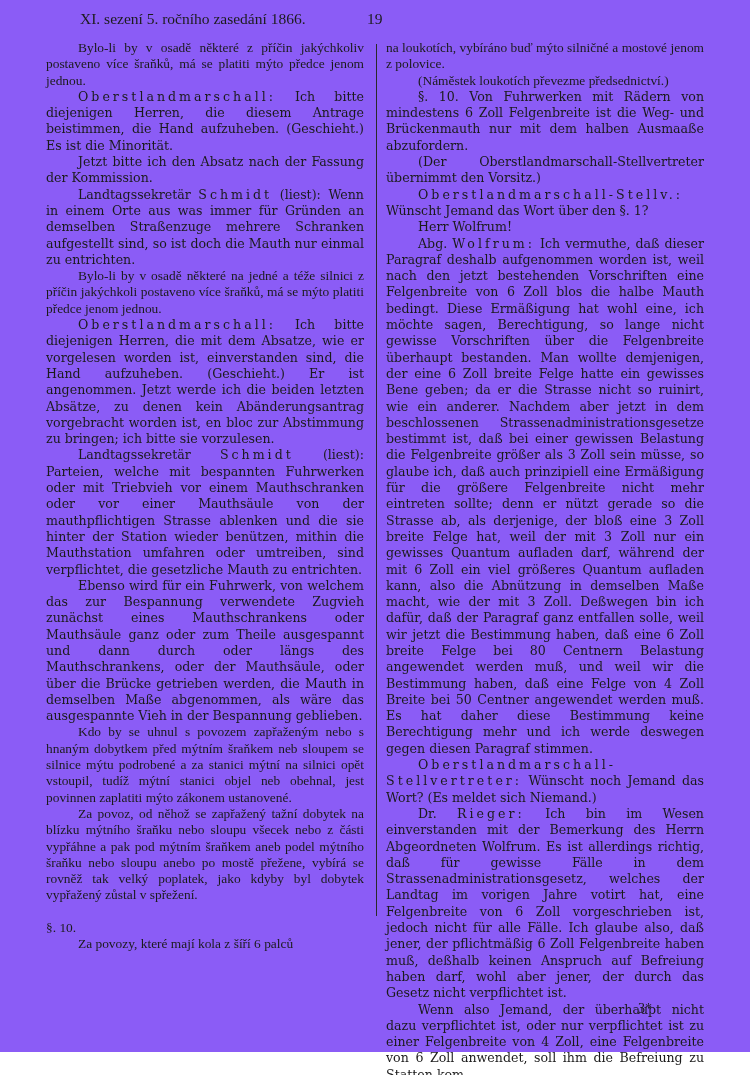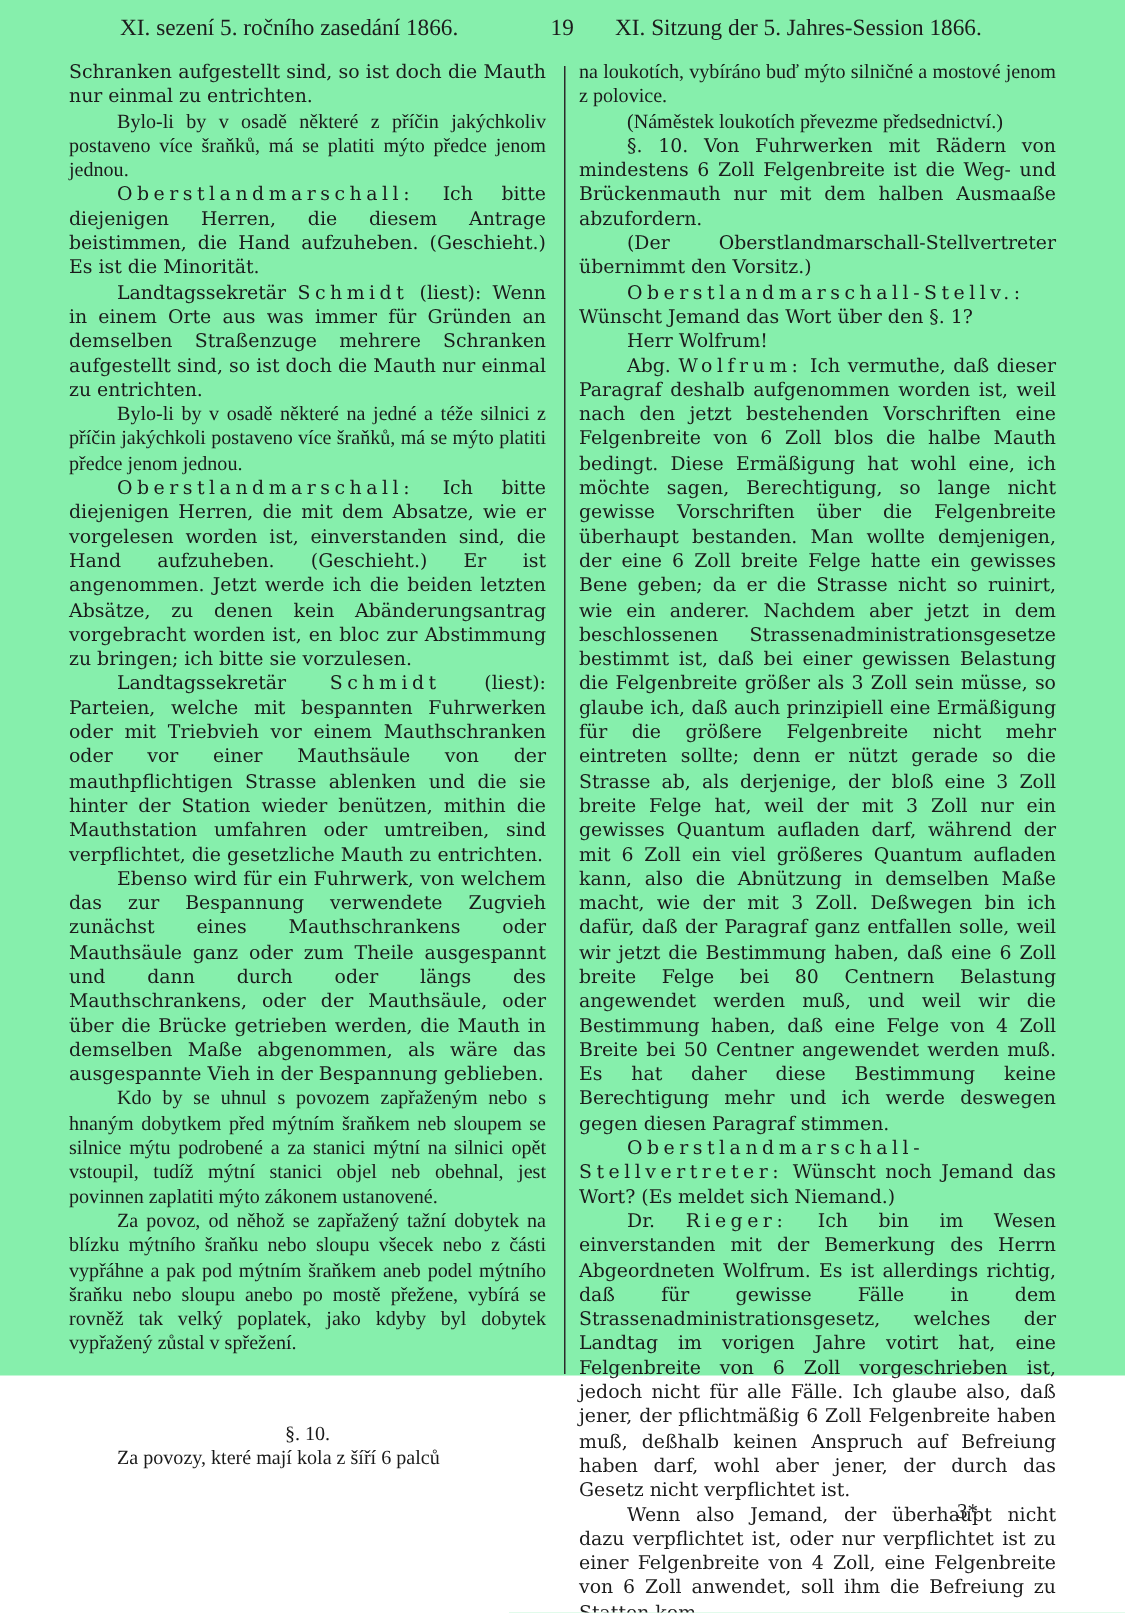--- a/index.html
+++ b/index.html
@@ -1,62 +1,61 @@
 <!DOCTYPE html>
 <html><head>
 <meta charset="utf-8">
 <style>
   html, body { margin: 0; padding: 0; background: #ffffff; }
   body { width: 750px; height: 1075px; overflow: hidden; position: relative; color: #1a1a1a; }
-  .page { position: absolute; left: 0; top: 0; width: 750px; height: 917px; background: #86efac; }
+  .page { position: absolute; left: 0; top: 0; width: 750px; height: 1052px; background: #8b5cf6; }
   .header {
     position: absolute; top: 10px; left: 0; width: 750px; height: 24px;
     font-family: "Liberation Serif", serif; font-size: 15.5px; color: #1c1c1c;
   }
   .header .left { position: absolute; left: 80px; top: 0; }
   .header .num { position: absolute; left: 367px; top: 0; }
   .header .right { position: absolute; left: 410px; top: 0; }
   .col {
     position: absolute; top: 40px; width: 318px;
     font-family: "Liberation Serif", serif; font-size: 13.4px; line-height: 16.3px;
     text-align: justify; color: #1b1b1b;
   }
   .col.left-col { left: 46px; }
   .col.right-col { left: 386px; }
   .divider {
     position: absolute; left: 376px; top: 44px; width: 1px; height: 872px; background: #2a2a2a;
   }
   .p { margin: 0; text-indent: 32px; }
   .p.noindent { text-indent: 0; }
   .speaker { letter-spacing: 3px; }
-  .center { text-align: center; text-indent: 0; margin-top: 28px; }
+  .center { text-indent: 0; }
   .gap { height: 16px; }
   .footer-sig {
     position: absolute; left: 638px; top: 1001px;
     font-family: "Liberation Serif", serif; font-size: 14px; color: #1b1b1b;
   }
   .de { font-family: "DejaVu Serif", serif; font-size: 12.6px; }
 </style>
 </head>
 <body>
 
 <div class="page">
 
   <div class="header">
     <span class="left">XI. sezení 5. ročního zasedání 1866.</span>
     <span class="num">19</span>
-    <span class="right">XI. Sitzung der 5. Jahres-Session 1866.</span>
   </div>
 
   <div class="divider"></div>
 
   <div class="col left-col" id="left-col">
-      <p class="p noindent de"><span>Schranken aufgestellt sind, so ist doch die Mauth nur einmal zu entrichten.</span></p>
       <p class="p"><span>Bylo-li by v osadě některé z příčin jakýchkoliv postaveno více šraňků, má se platiti mýto předce jenom jednou.</span></p>
       <p class="p de"><span class="speaker">Oberstlandmarschall:</span> <span>Ich bitte diejenigen Herren, die diesem Antrage beistimmen, die Hand aufzuheben. (Geschieht.) Es ist die Minorität.</span></p>
+      <p class="p de"><span>Jetzt bitte ich den Absatz nach der Fassung der Kommission.</span></p>
       <p class="p de"><span>Landtagssekretär </span><span class="speaker">Schmidt</span> <span>(liest): Wenn in einem Orte aus was immer für Gründen an demselben Straßenzuge mehrere Schranken aufgestellt sind, so ist doch die Mauth nur einmal zu entrichten.</span></p>
       <p class="p"><span>Bylo-li by v osadě některé na jedné a téže silnici z příčin jakýchkoli postaveno více šraňků, má se mýto platiti předce jenom jednou.</span></p>
       <p class="p de"><span class="speaker">Oberstlandmarschall:</span> <span>Ich bitte diejenigen Herren, die mit dem Absatze, wie er vorgelesen worden ist, einverstanden sind, die Hand aufzuheben. (Geschieht.) Er ist angenommen. Jetzt werde ich die beiden letzten Absätze, zu denen kein Abänderungsantrag vorgebracht worden ist, en bloc zur Abstimmung zu bringen; ich bitte sie vorzulesen.</span></p>
       <p class="p de"><span>Landtagssekretär </span><span class="speaker">Schmidt</span> <span>(liest): Parteien, welche mit bespannten Fuhrwerken oder mit Triebvieh vor einem Mauthschranken oder vor einer Mauthsäule von der mauthpflichtigen Strasse ablenken und die sie hinter der Station wieder benützen, mithin die Mauthstation umfahren oder umtreiben, sind verpflichtet, die gesetzliche Mauth zu entrichten.</span></p>
       <p class="p de"><span>Ebenso wird für ein Fuhrwerk, von welchem das zur Bespannung verwendete Zugvieh zunächst eines Mauthschrankens oder Mauthsäule ganz oder zum Theile ausgespannt und dann durch oder längs des Mauthschrankens, oder der Mauthsäule, oder über die Brücke getrieben werden, die Mauth in demselben Maße abgenommen, als wäre das ausgespannte Vieh in der Bespannung geblieben.</span></p>
       <p class="p"><span>Kdo by se uhnul s povozem zapřaženým nebo s hnaným dobytkem před mýtním šraňkem neb sloupem se silnice mýtu podrobené a za stanici mýtní na silnici opět vstoupil, tudíž mýtní stanici objel neb obehnal, jest povinnen zaplatiti mýto zákonem ustanovené.</span></p>
       <p class="p"><span>Za povoz, od něhož se zapřažený tažní dobytek na blízku mýtního šraňku nebo sloupu všecek nebo z části vypřáhne a pak pod mýtním šraňkem aneb podel mýtního šraňku nebo sloupu anebo po mostě přežene, vybírá se rovněž tak velký poplatek, jako kdyby byl dobytek vypřažený zůstal v spřežení.</span></p>
       <div class="gap"></div>
       <p class="p center"><span>§. 10.</span></p>
       <p class="p"><span>Za povozy, které mají kola z šíří 6 palců</span></p>

